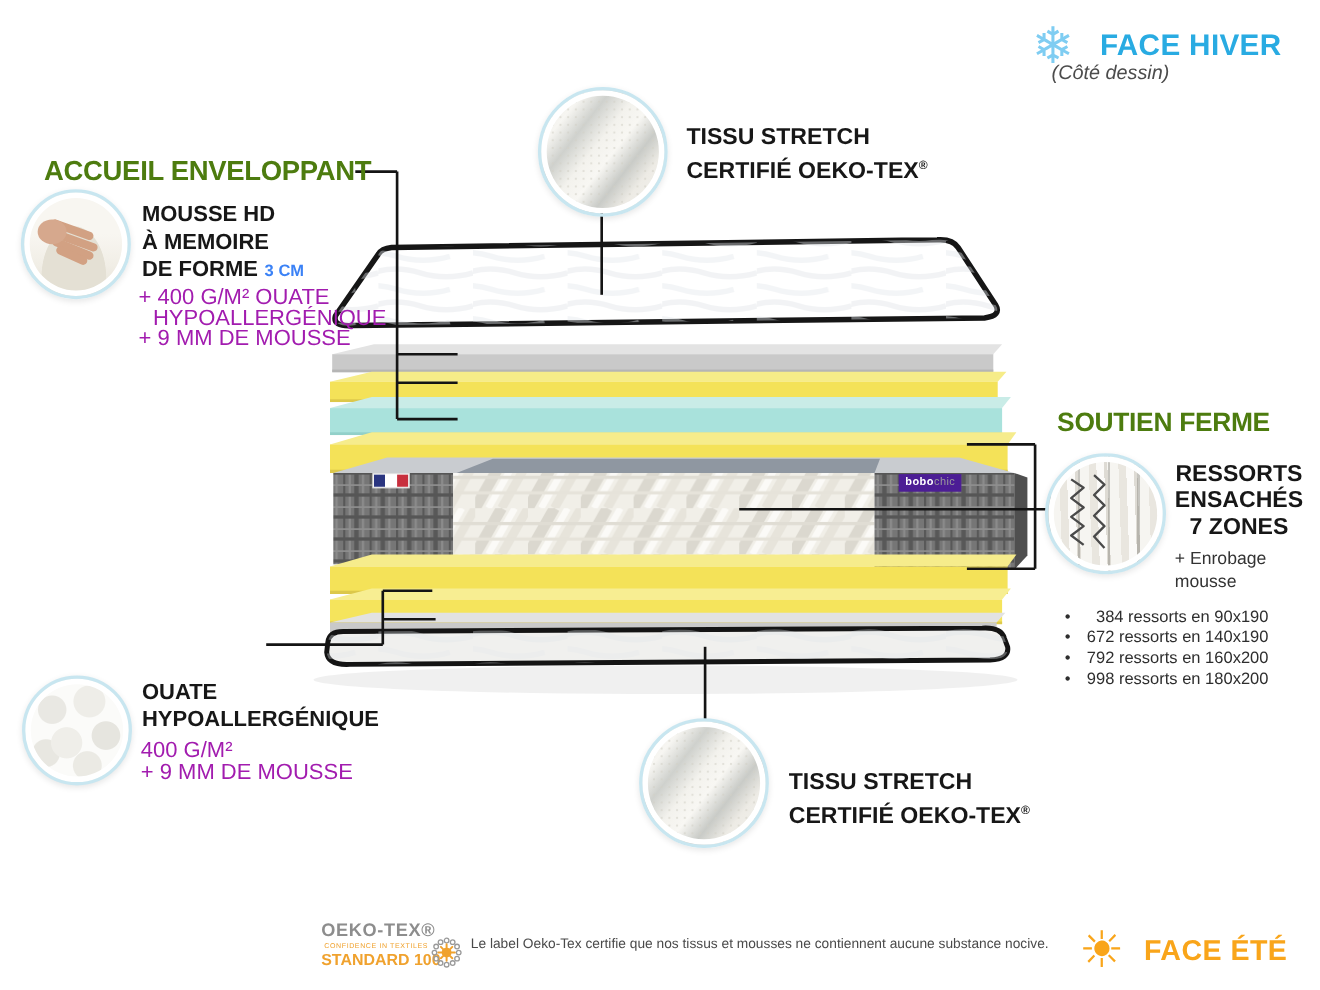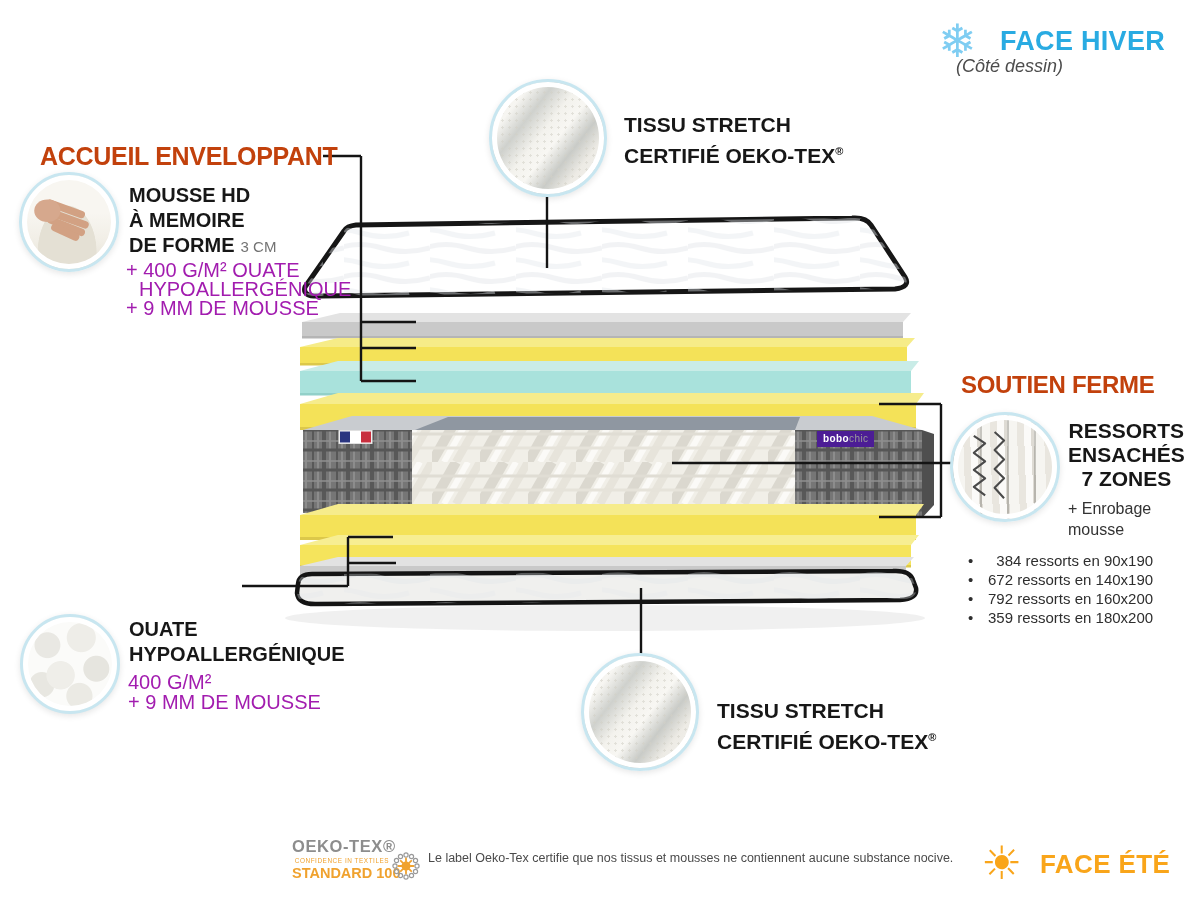--- a/index.html
+++ b/index.html
@@ -7,25 +7,25 @@
   .page {
     position:relative; width:1200px; height:900px; overflow:hidden;
     background:#ffffff;
     font-family:"Liberation Sans","DejaVu Sans",sans-serif;
     color:#1b1b1b;
   }
   .abs { position:absolute; }
   svg.diagram { position:absolute; left:0; top:0; width:1200px; height:900px; }
 
   
-  .h-main  { font-size:25px; font-weight:700; letter-spacing:-0.3px; color:#c2410c; white-space:nowrap; }
+  .h-main  { font-size:25px; font-weight:700; letter-spacing:-0.3px; color:#4d7c0f; white-space:nowrap; }
   .h-sub   { font-size:20px; font-weight:700; line-height:25px; color:#171717; white-space:nowrap; }
   .h-label { font-size:21px; font-weight:700; line-height:26px; color:#171717; white-space:nowrap; }
   .detail  { font-size:20px; line-height:19px; color:#a21caf; white-space:nowrap; }
-  .suffix  { font-size:15px; font-weight:400; color:#737373; margin-left:6px; }
+  .suffix  { font-size:15px; font-weight:700; color:#3b82f6; margin-left:6px; }
   sup.reg  { font-size:11px; }
 
   
   .flake { font-size:46px; line-height:46px; color:#7fcdf2; }
   .sun   { font-size:46px; line-height:46px; color:#f9a51a; }
   .winter-title { font-size:27px; font-weight:700; color:#29abe2; letter-spacing:.3px; white-space:nowrap; }
   .winter-sub   { font-size:18px; color:#4c4c4c; white-space:nowrap; }
   .summer-title { font-size:26px; font-weight:700; color:#f9a51a; letter-spacing:.4px; white-space:nowrap; }
 
   
@@ -251,21 +251,21 @@
     <div>7 ZONES</div>
   </div>
   <div class="abs" style="left:1068px; top:498px; font-size:16px; line-height:21px; color:#333333;">
     <div>+ Enrobage</div>
     <div>mousse</div>
   </div>
   <ul class="sizes abs" style="left:962px; top:551px;">
       <li>384 ressorts en 90x190</li>
       <li>672 ressorts en 140x190</li>
       <li>792 ressorts en 160x200</li>
-      <li>359 ressorts en 180x200</li>
+      <li>998 ressorts en 180x200</li>
     </ul>
 
   <div class="abs h-sub" style="left:129px; top:617px;">
     <div>OUATE</div>
     <div>HYPOALLERGÉNIQUE</div>
   </div>
   <div class="abs detail" style="left:128px; top:672px; line-height:20px;">
     <div>400 G/M²</div>
     <div>+ 9 MM DE MOUSSE</div>
   </div>

